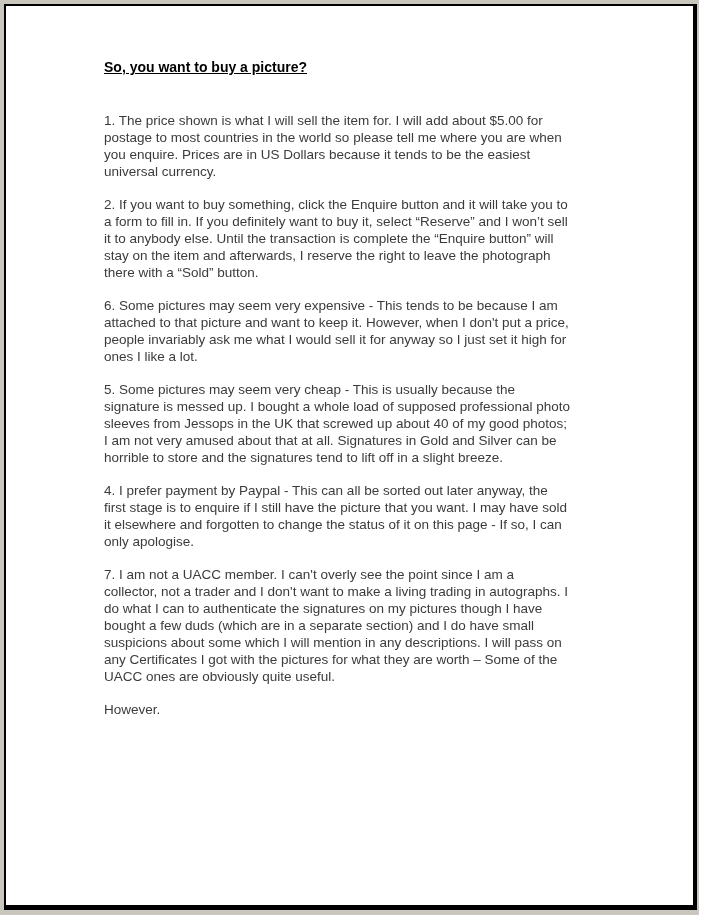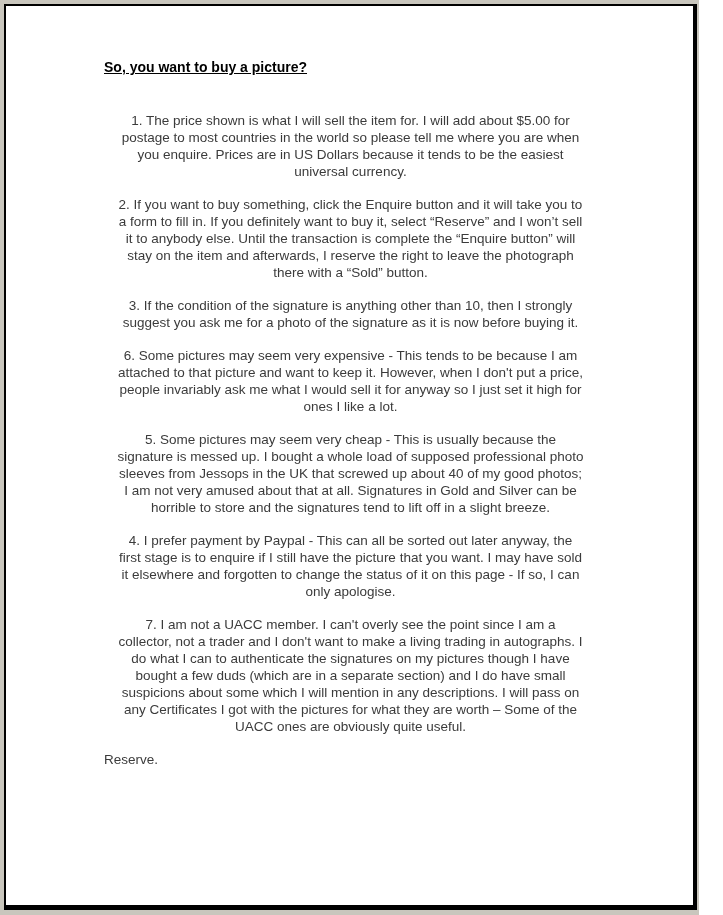--- a/index.html
+++ b/index.html
@@ -39,21 +39,20 @@
     color: var(--title, #000000);
     margin: 0 0 36px 0;
   }
   .para {
     font-size: 13.5px;
     line-height: 17px;
     color: var(--text, #3b3b3b);
     margin: 0 0 16px 0;
     white-space: pre-line;
     max-width: 520px;
-    text-align: center;
   }
   .signature {
     font-size: 13.5px;
     line-height: 17px;
     color: var(--text, #3b3b3b);
     margin-top: 15px;
   }
 </style>
 </head>
 <body>
@@ -64,38 +63,36 @@
       <h1 class="doc-title">So, you want to buy a picture?</h1>
       <p class="para">1. The price shown is what I will sell the item for. I will add about $5.00 for
 postage to most countries in the world so please tell me where you are when
 you enquire. Prices are in US Dollars because it tends to be the easiest
 universal currency.</p>
       <p class="para">2. If you want to buy something, click the Enquire button and it will take you to
 a form to fill in. If you definitely want to buy it, select “Reserve” and I won’t sell
 it to anybody else. Until the transaction is complete the “Enquire button” will
 stay on the item and afterwards, I reserve the right to leave the photograph
 there with a “Sold” button.</p>
-      <p class="para">3. If the condition of the signature is anything other than 10, then I strongly
-suggest you ask me for a photo of the signature as it is now before buying it.</p>
       <p class="para">6. Some pictures may seem very expensive - This tends to be because I am
 attached to that picture and want to keep it. However, when I don't put a price,
 people invariably ask me what I would sell it for anyway so I just set it high for
 ones I like a lot.</p>
       <p class="para">5. Some pictures may seem very cheap - This is usually because the
 signature is messed up. I bought a whole load of supposed professional photo
 sleeves from Jessops in the UK that screwed up about 40 of my good photos;
 I am not very amused about that at all. Signatures in Gold and Silver can be
 horrible to store and the signatures tend to lift off in a slight breeze.</p>
       <p class="para">4. I prefer payment by Paypal - This can all be sorted out later anyway, the
 first stage is to enquire if I still have the picture that you want. I may have sold
 it elsewhere and forgotten to change the status of it on this page - If so, I can
 only apologise.</p>
       <p class="para">7. I am not a UACC member. I can't overly see the point since I am a
 collector, not a trader and I don't want to make a living trading in autographs. I
 do what I can to authenticate the signatures on my pictures though I have
 bought a few duds (which are in a separate section) and I do have small
 suspicions about some which I will mention in any descriptions. I will pass on
 any Certificates I got with the pictures for what they are worth – Some of the
 UACC ones are obviously quite useful.</p>
-      <div class="signature">Reserve.</div>
+      <div class="signature">However.</div>
     </div>
   </div>
 </div>
 
 </body></html>

